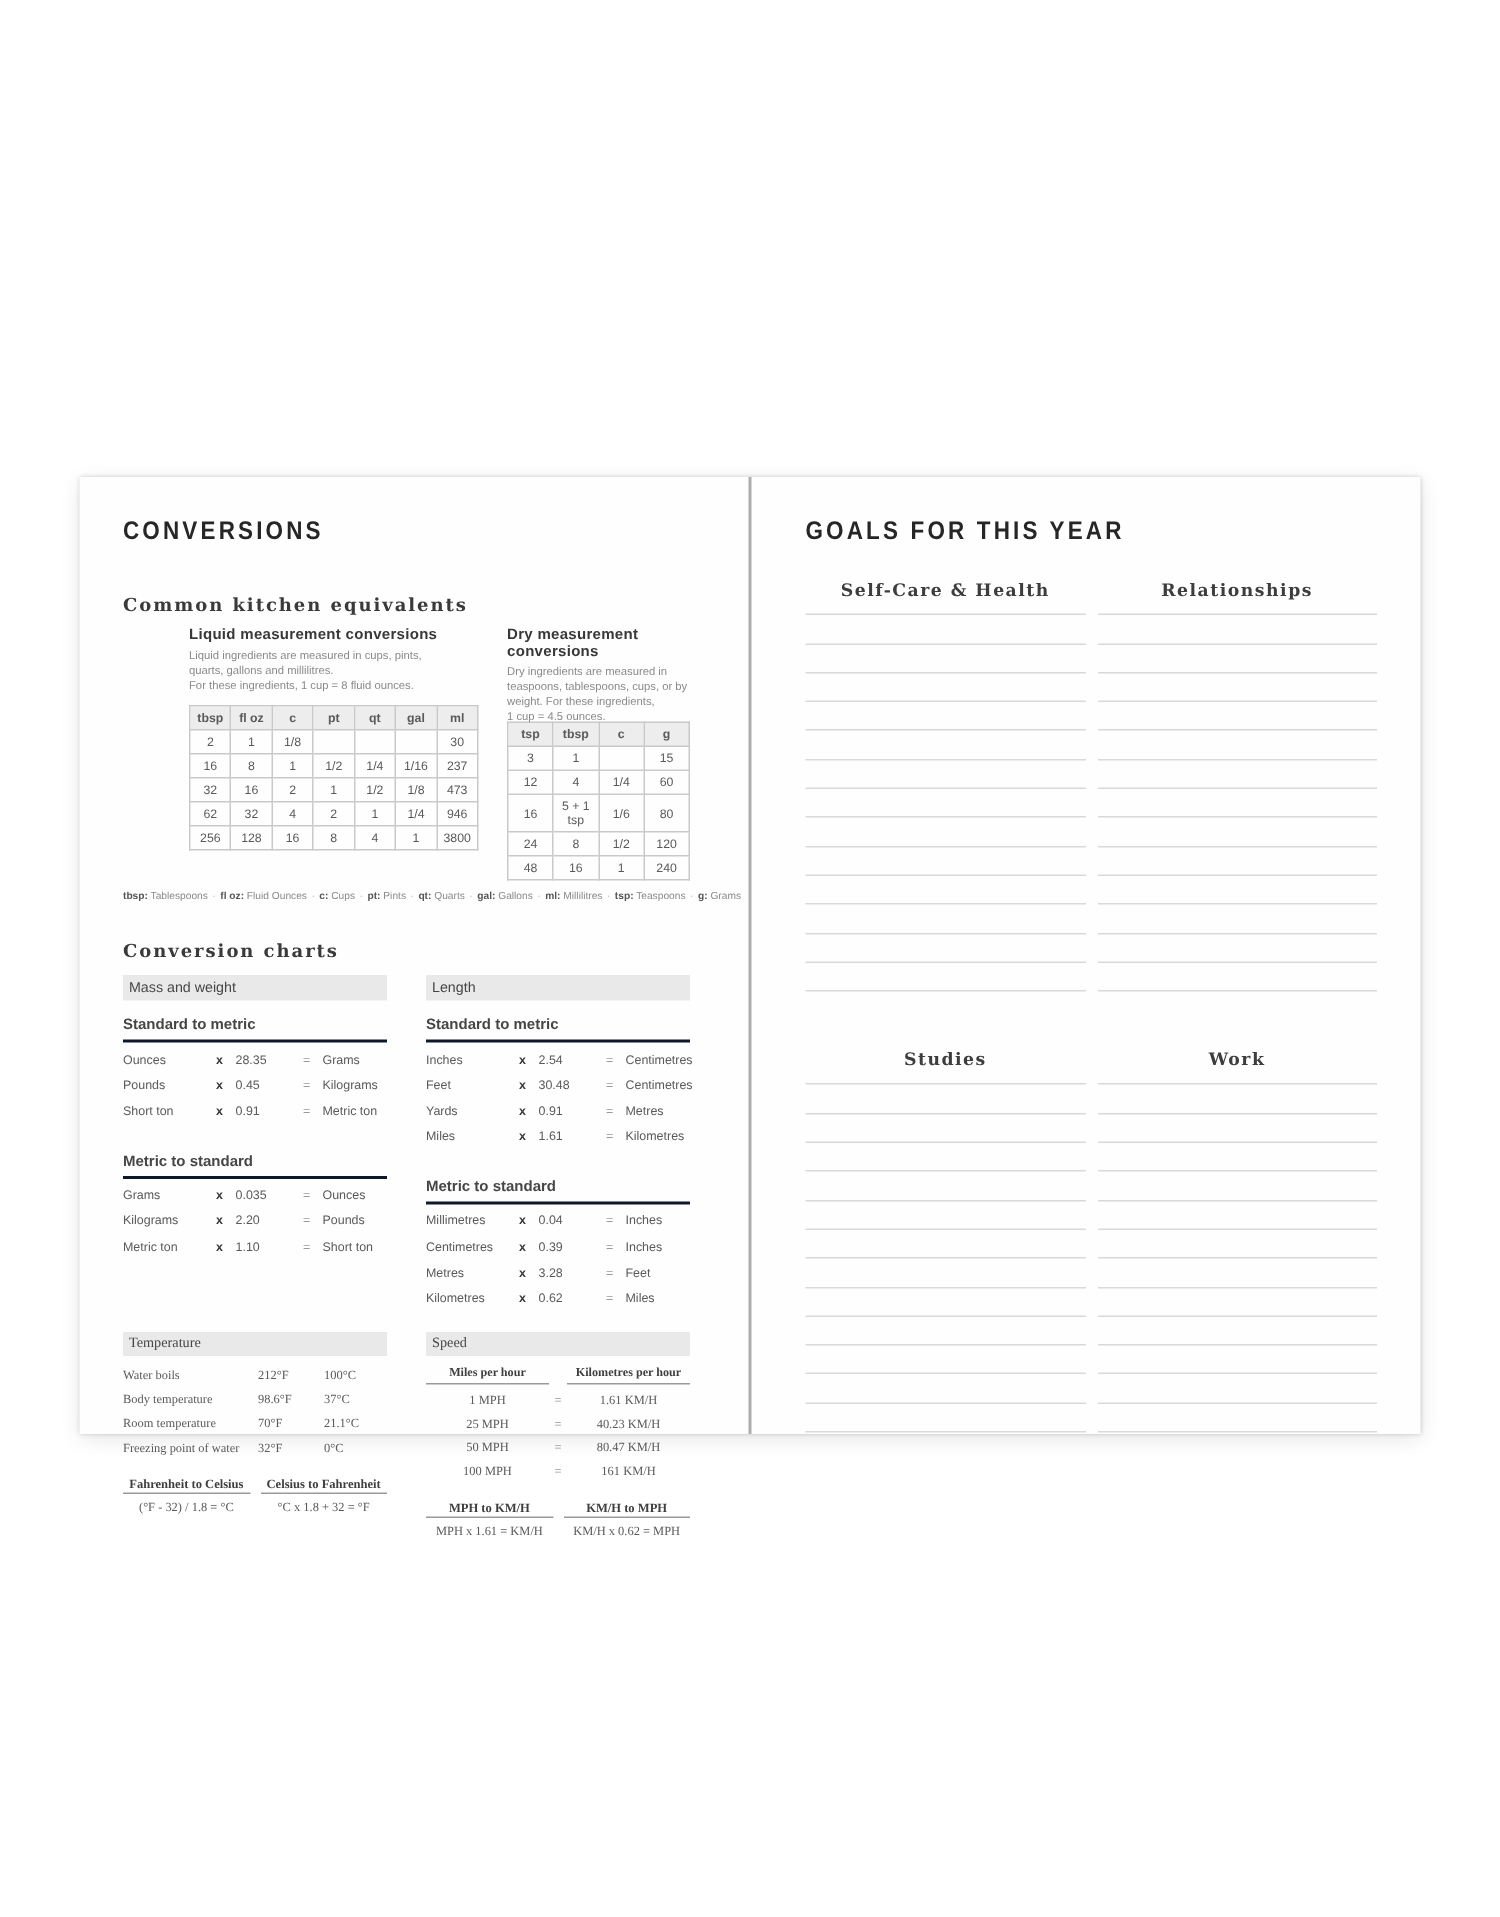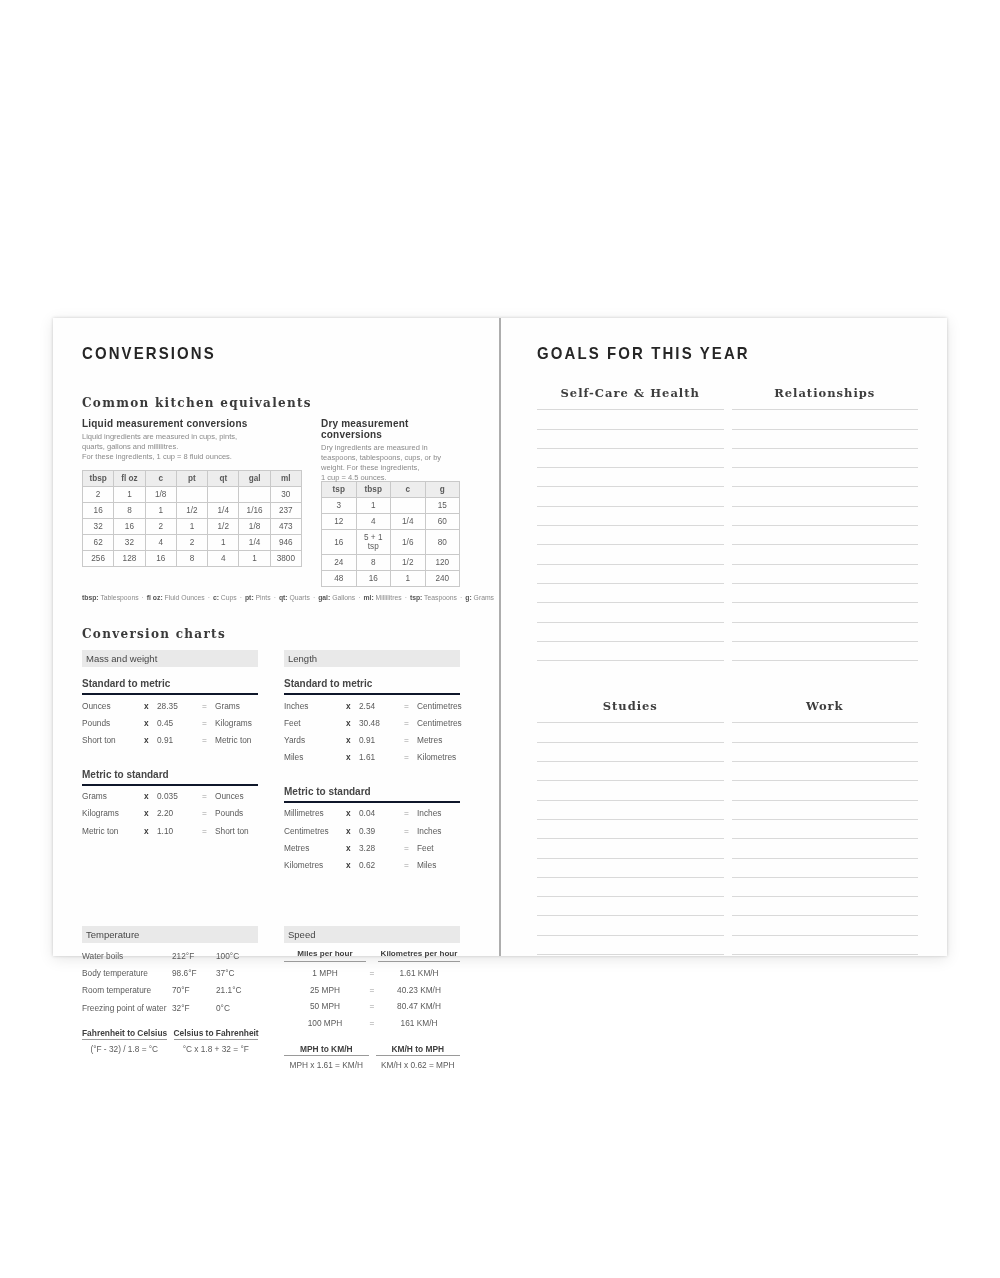--- a/index.html
+++ b/index.html
@@ -13,36 +13,36 @@
   .page.right{padding:26px 29px 0 37px;}
 
   .page-title{font-size:17px;font-weight:700;letter-spacing:2.4px;color:#262626;margin:0;
     display:inline-block;transform:scaleX(0.88);transform-origin:left center;white-space:nowrap;}
 
   .serif-heading{font-family:"DejaVu Serif", serif;font-size:12px;font-weight:600;
     letter-spacing:1.3px;color:#3a3a3a;margin:0;}
   .kitchen-heading{margin-top:32px;}
   .charts-heading{margin-top:26px;}
 
-  .kitchen-cols{display:flex;gap:19px;margin-top:8px;}
+  .kitchen-cols{display:flex;gap:19px;margin-top:8px;margin-left:44px;}
   .k-liquid{width:220px;}
   .k-dry{width:139px;}
   .k-sub{font-size:10px;font-weight:700;color:#383838;margin:0;letter-spacing:0.2px;}
   .k-desc{font-size:7.5px;line-height:10px;color:#8a8a8a;margin:3px 0 0;white-space:pre-line;height:38px;}
   table.k-table{border-collapse:collapse;width:100%;table-layout:fixed;}
   .k-table th{background:#ededed;font-weight:600;}
   .k-table th,.k-table td{border:1px solid #c9c9c9;font-size:8.2px;color:#5a5a5a;
     text-align:center;padding:3px 1px;height:8px;overflow:hidden;}
   .footnote{margin-top:7px;font-size:6.8px;color:#8a8a8a;white-space:nowrap;}
   .footnote b{color:#555;font-weight:700;}
   .fn-dot{margin:0 3px;color:#aaa;}
 
   .charts-cols{display:grid;grid-template-columns:176px 176px;column-gap:26px;}
   .charts-row1{margin-top:9px;}
-  .charts-row2{margin-top:52px;}
+  .charts-row2{margin-top:14px;font-family:Liberation Serif, serif;}
   .bar-title{background:#e9e9e9;font-size:9.5px;color:#464646;padding:3px 5px 3px 4px;}
 
   .conv-group{margin-top:9px;}
   .conv-group + .conv-group{margin-top:18px;}
   .sub-head{font-size:10px;font-weight:700;color:#464646;padding:2px 0 4px;border-bottom:2px solid #0f172a;}
   .conv-rows{padding-top:2px;}
   .conv-row{display:grid;grid-template-columns:62px 13px 45px 13px 1fr;font-size:8.3px;
     color:#5a5a5a;padding:3.6px 0;align-items:baseline;}
   .c-x{font-weight:700;color:#3a3a3a;}
   .c-eq{color:#9a9a9a;}

